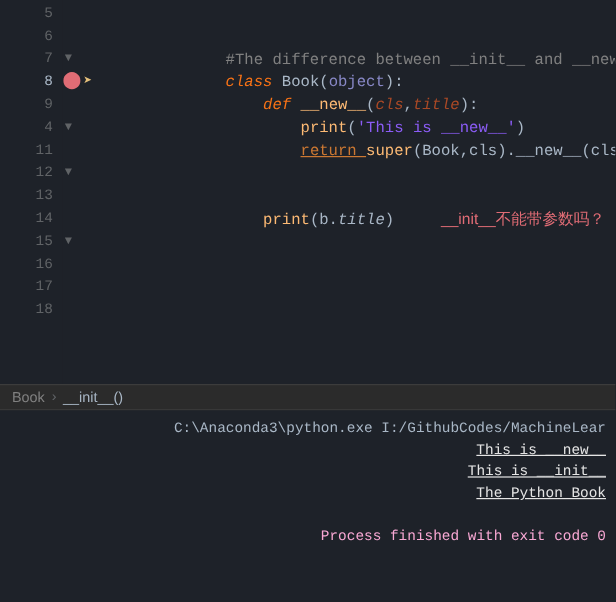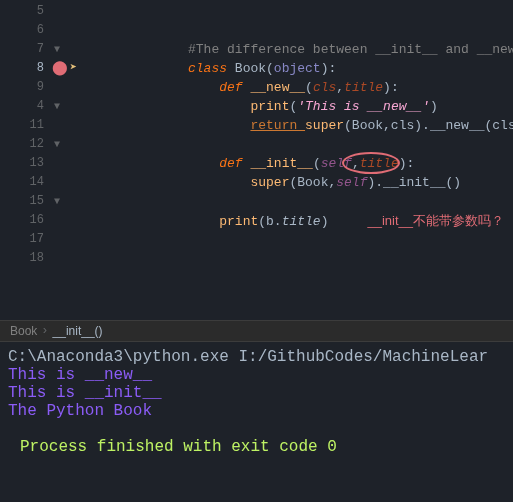--- a/index.html
+++ b/index.html
@@ -59,21 +59,21 @@
       height: 19px;
       line-height: 19px;
       white-space: pre;
       color: #a9b7c6;
     }
 
     .kw { color: #f97316; font-style: italic; }
     .kw2 { color: #cc7832; text-decoration: underline; }
     .fn { color: #fdba74; }
     .cls-name { color: #a9b7c6; }
-    .str { color: #f9a8d4; font-style: italic; }
+    .str { color: #8b5cf6; }
     .param { color: #aa4926; font-style: italic; }
     .comment { color: #808080; }
     .self-kw { color: #94558d; font-style: italic; }
     .builtin { color: #8888c6; }
     .var { color: #a9b7c6; font-style: italic; }
     .normal { color: #a9b7c6; }
 
     
     .breadcrumb-bar {
       background: #2b2b2b;
@@ -104,35 +104,37 @@
     
     .terminal-area {
       background: #1e2229;
       height: 158px;
       padding: 6px 8px;
       overflow: hidden;
     }
 
     .terminal-line {
       color: #a9b7c6;
-      font-size: 16px;
+      font-size: 12px;
       line-height: 18px;
       white-space: pre;
+      text-align: right;
     }
 
     .terminal-line.path {
       color: #a9b7c6;
     }
 
     .terminal-line.output {
-      color: #8b5cf6;
+      color: #e5e5e5;
+      text-decoration: underline;
     }
 
     .terminal-line.process {
-      color: #bef264;
+      color: #f9a8d4;
       margin-left: 12px;
     }
 
     .terminal-line.empty {
       height: 18px;
     }
   </style>
 </head>
 <body>
 
@@ -211,30 +213,22 @@
         <div class="code-line">
           <span class="normal">        </span><span class="fn">print</span><span class="normal">(</span><span class="str">'This is __new__'</span><span class="normal">)</span>
         </div>
 
         <div class="code-line">
           <span class="normal">        </span><span class="kw2">return </span><span class="fn">super</span><span class="normal">(Book,cls).__new__(cls)</span>
         </div>
 
         <div class="code-line"></div>
 
-        <div class="code-line">
-          <span class="normal">    </span><span class="kw">def </span><span class="fn">__init__</span><span class="normal">(</span><span class="self-kw">self</span><span class="normal">,</span><span class="param">title</span><span class="normal">):</span>
-        </div>
-
-
-        <div class="code-line" style="position:relative;">
-          <span class="normal">        </span><span class="fn">super</span><span class="normal">(Book,</span><span class="self-kw">self</span><span class="normal">).__init__(</span><span style="background:transparent; color:#a9b7c6;">)</span>
-          
-          <div style="position:absolute; left:232px; top:-2px; width:58px; height:22px; border:2px solid #e06c75; border-radius:50%; pointer-events:none;"></div>
-        </div>
+
+
 
 
         <div class="code-line"></div>
 
 
         <div class="code-line">
           <span class="normal">    </span><span class="fn">print</span><span class="normal">(b.</span><span class="var">title</span><span class="normal">)     </span><span style="color:#e06c75; font-family:'Microsoft YaHei',Arial,sans-serif;">__init__不能带参数吗？</span>
         </div>
 
       </div>

